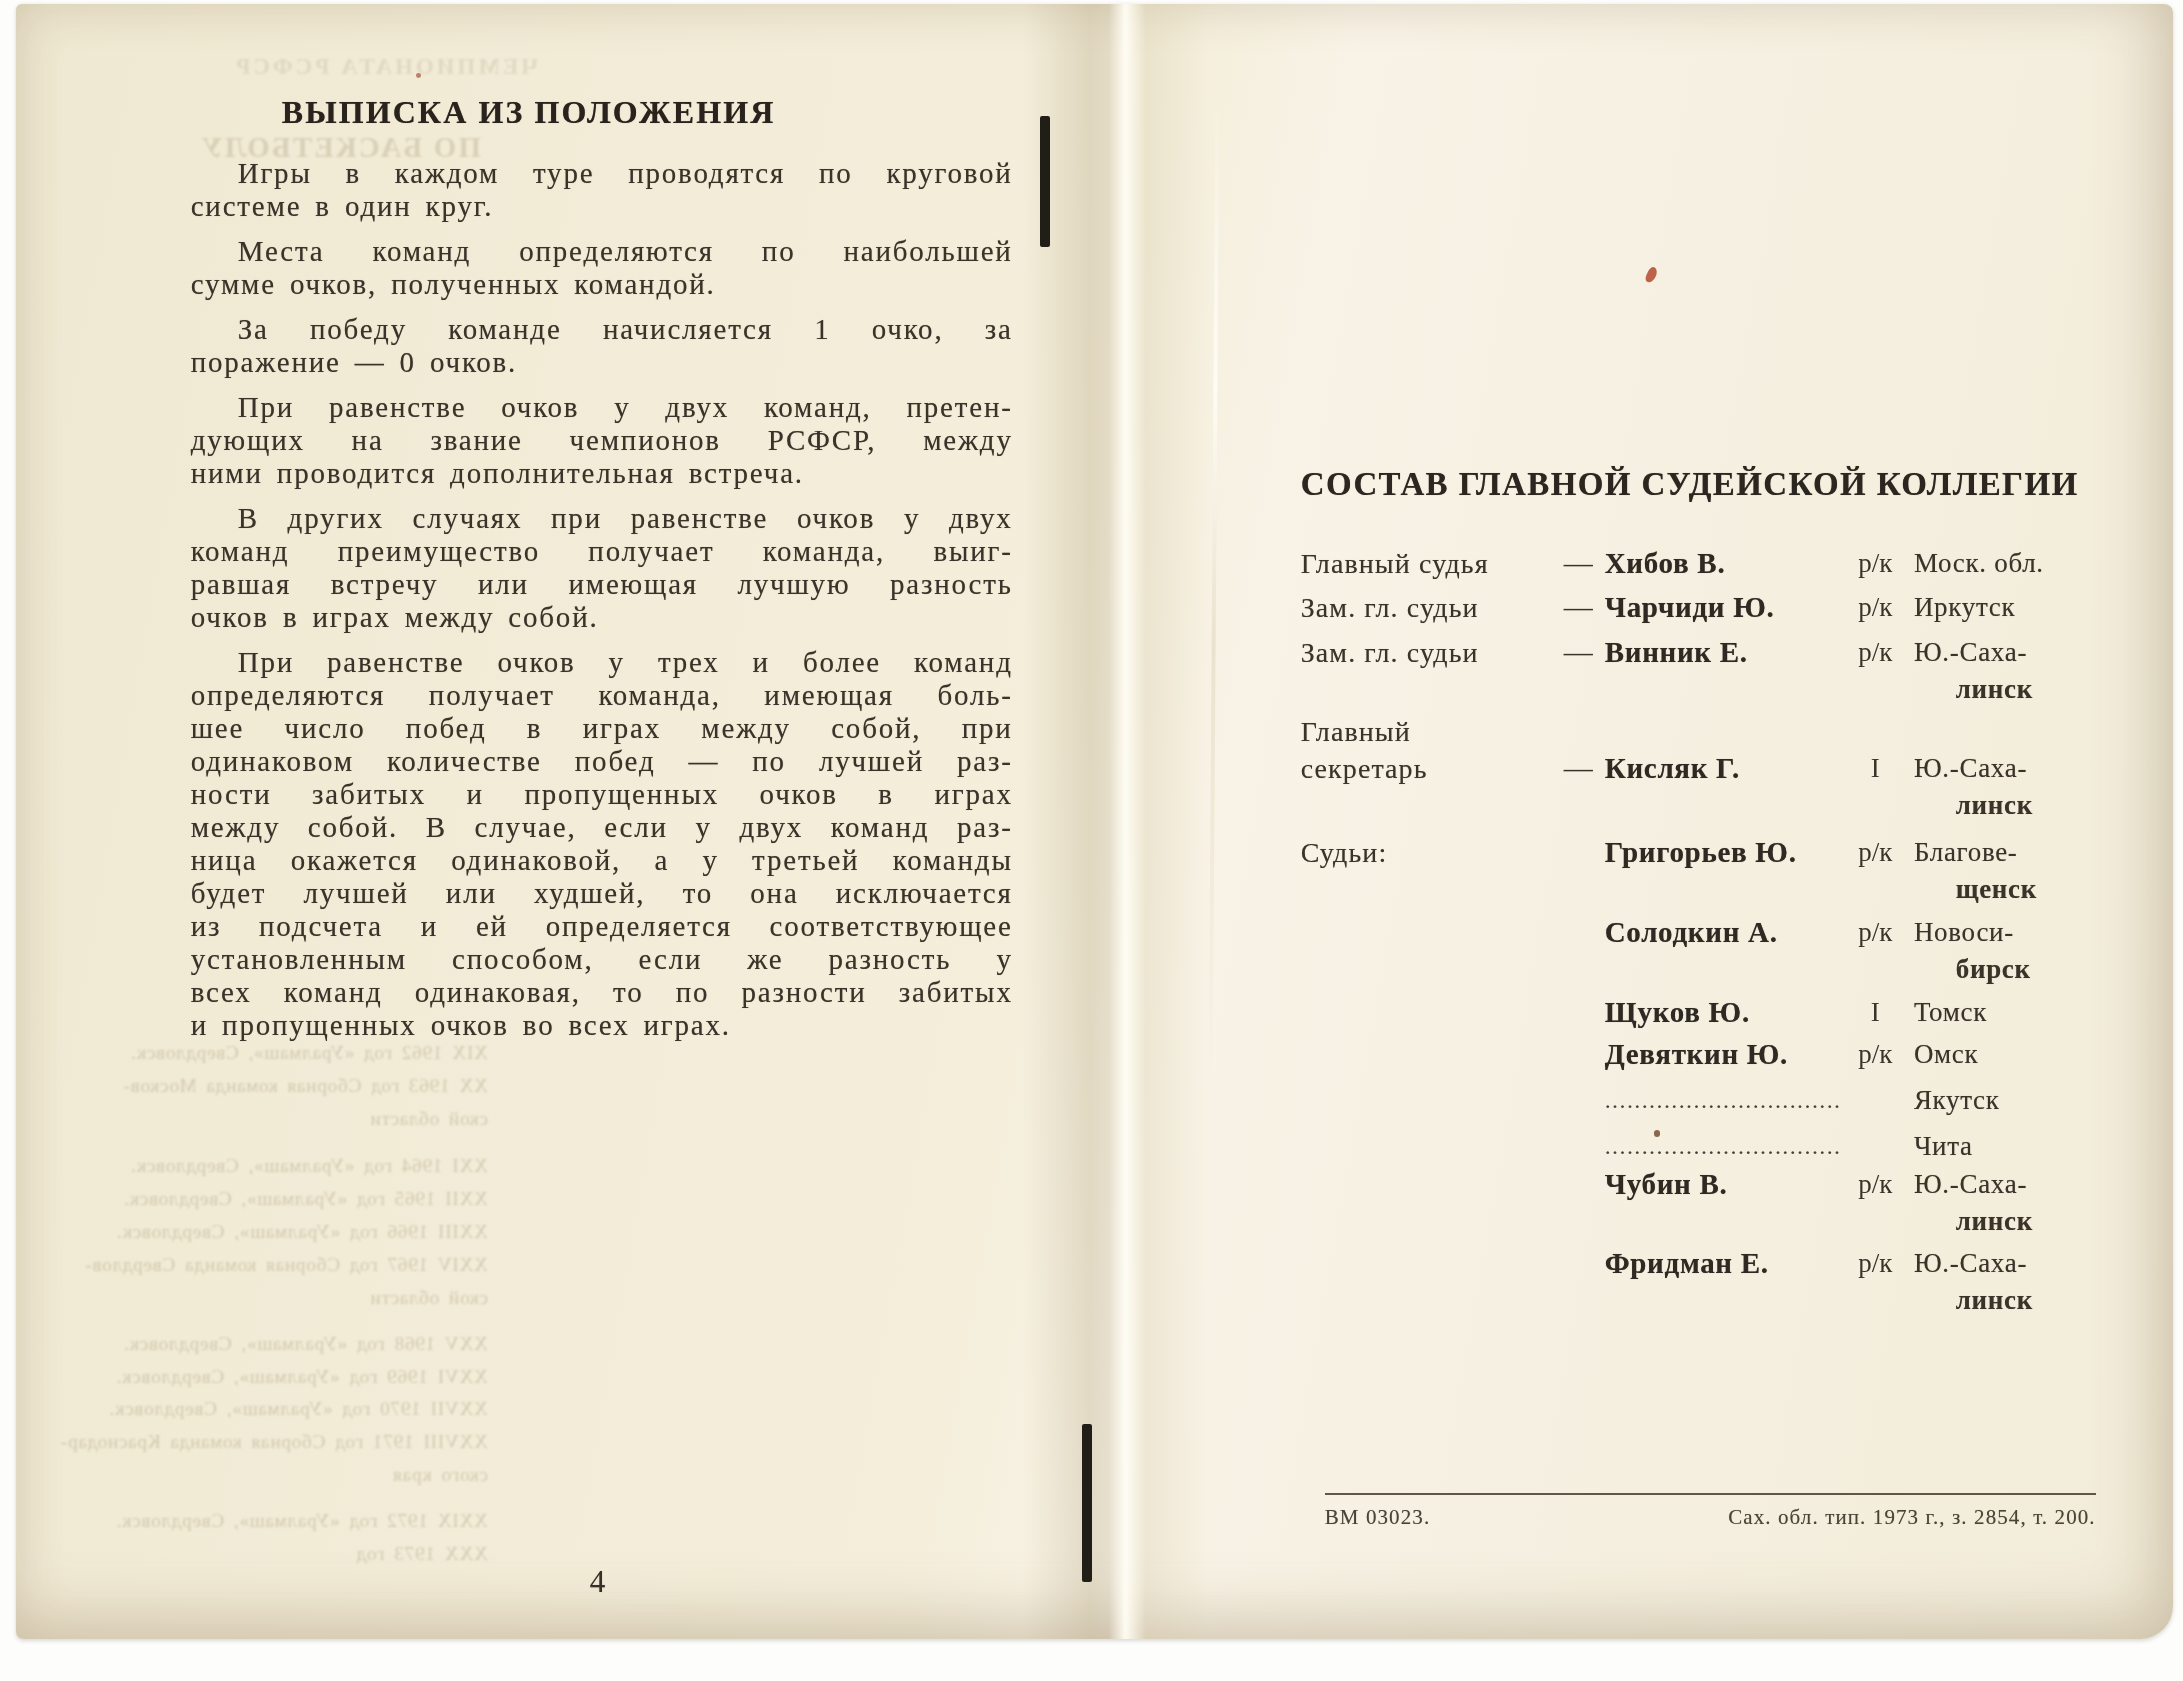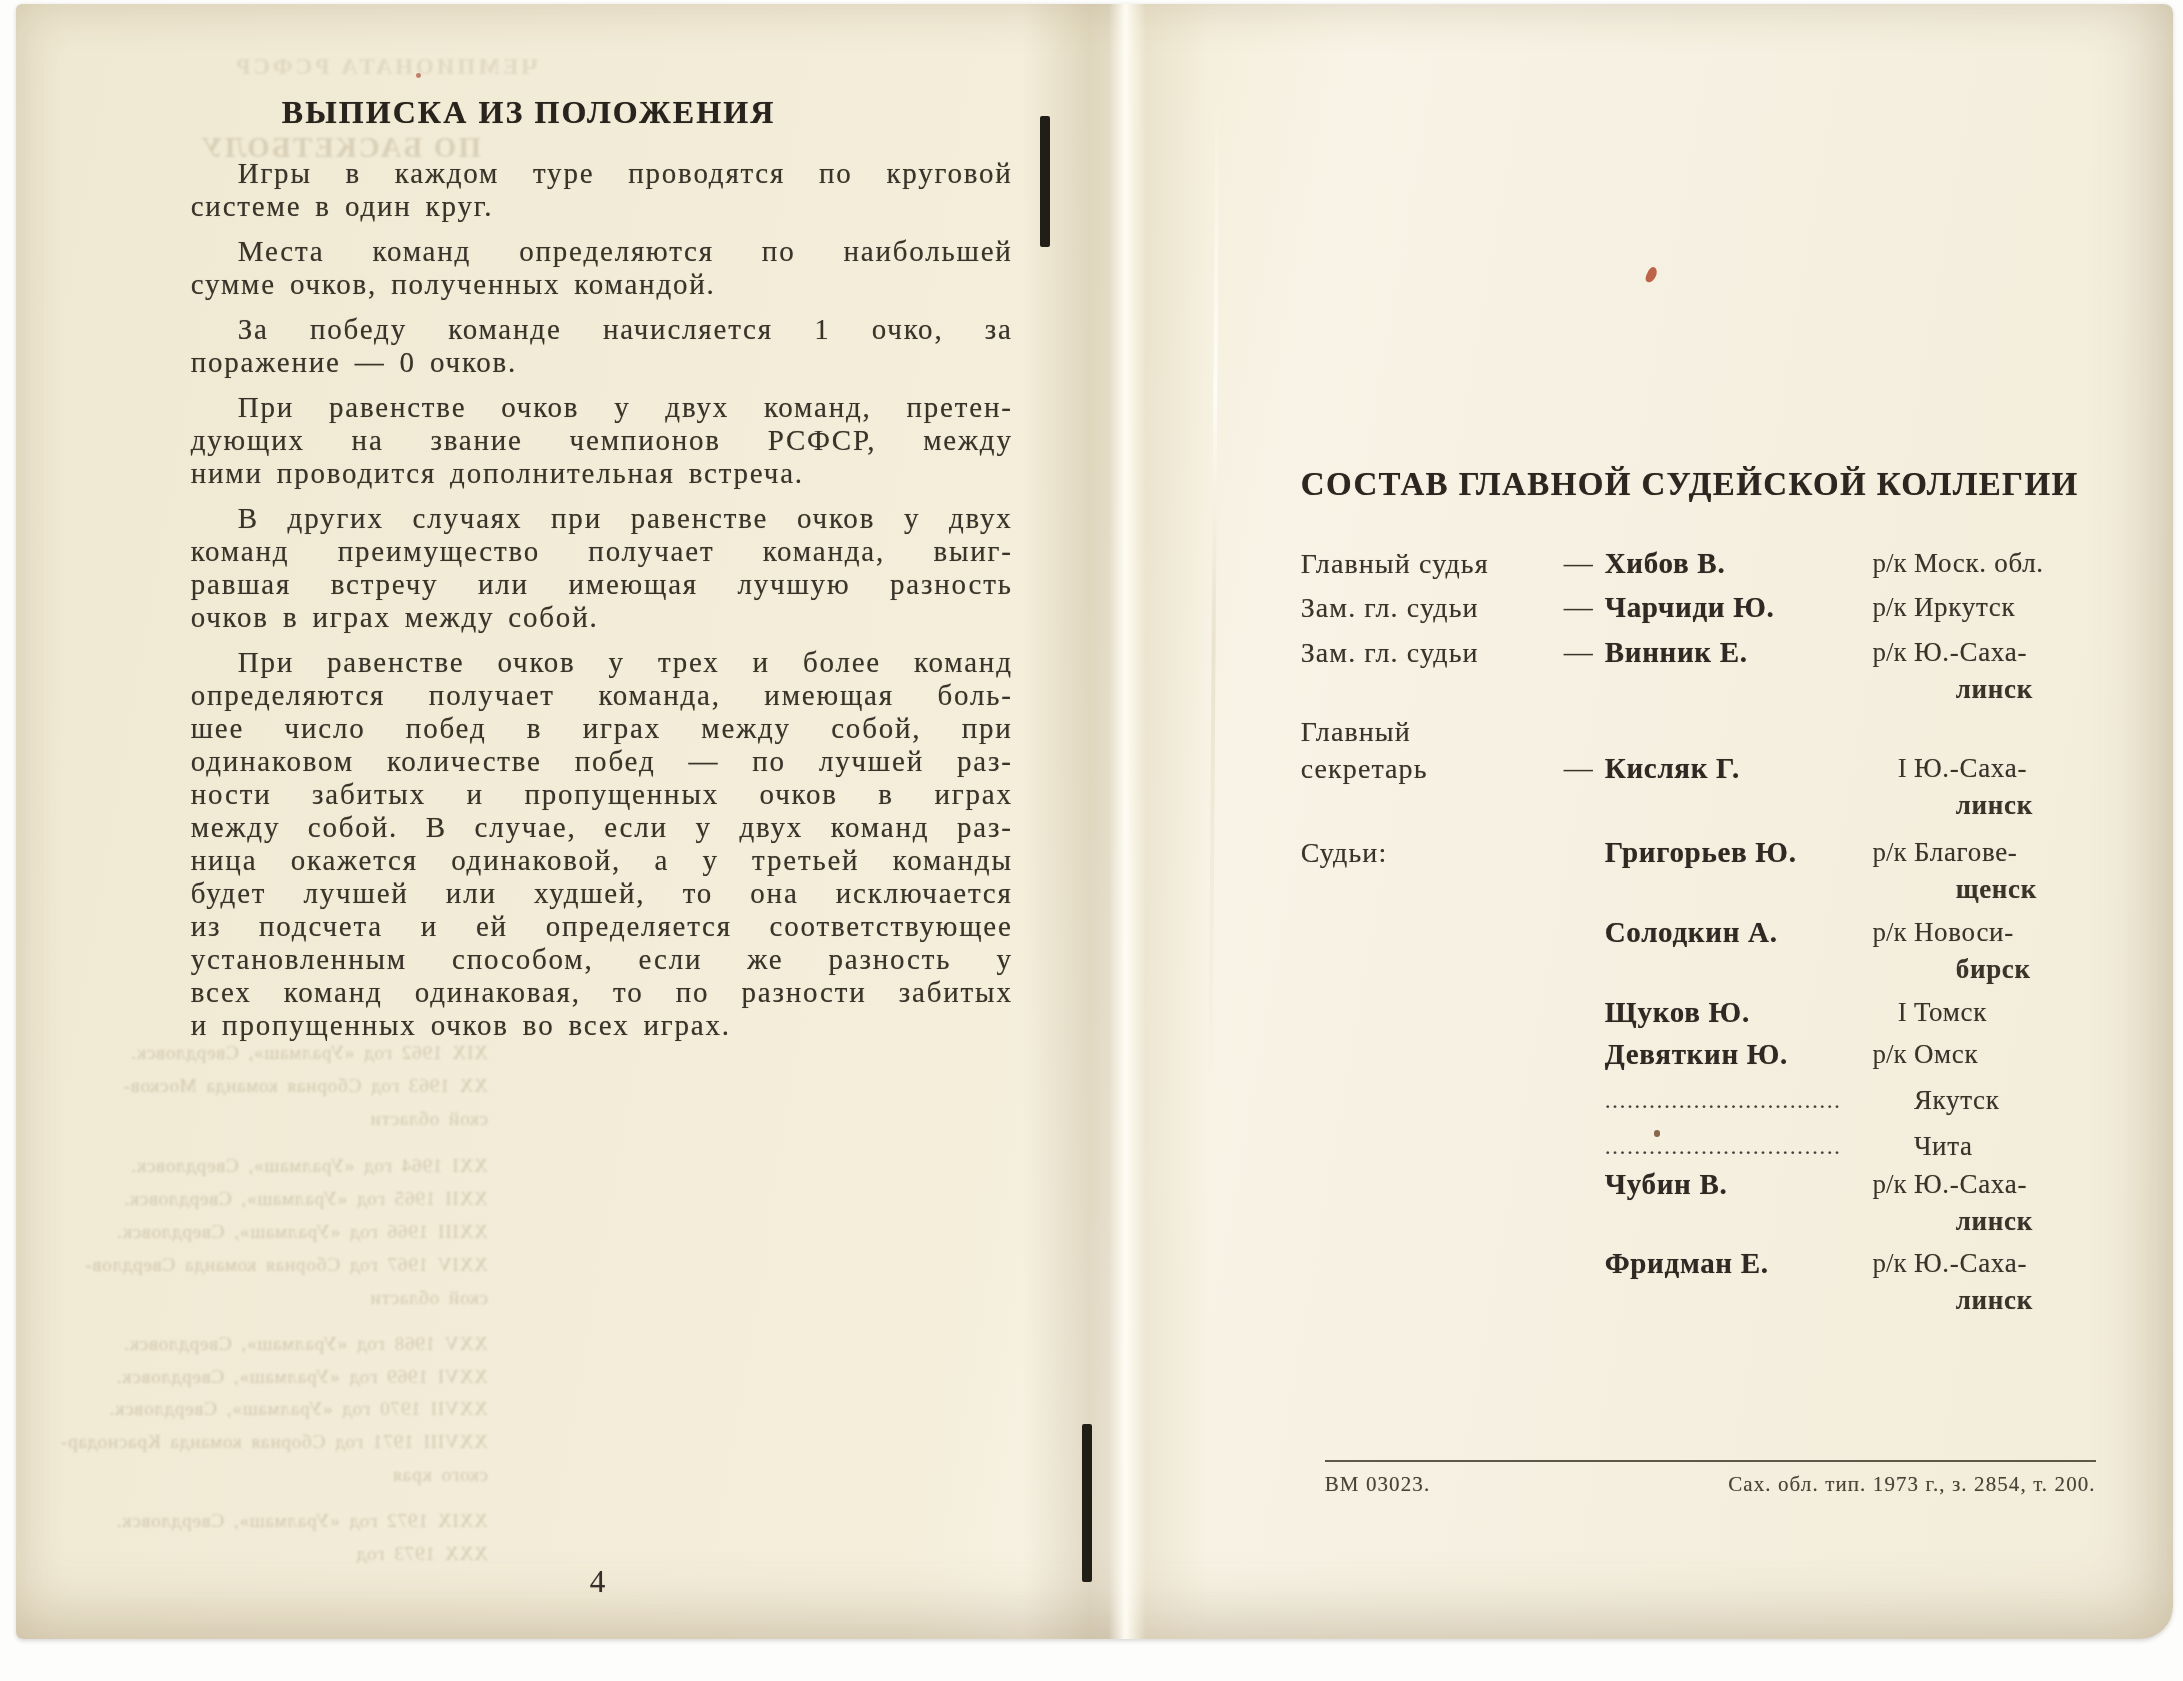--- a/index.html
+++ b/index.html
@@ -68,26 +68,26 @@
     position:absolute;left:191px;top:462px;margin:0;
     font-size:33px;font-weight:bold;letter-spacing:1.4px;color:#2b261f;white-space:nowrap;
     text-shadow:0 0 0.7px rgba(40,35,28,.55);
   }
   .judges{position:absolute;left:191px;top:541px;width:787px;}
   .jgroup{}
   .jline{display:grid;grid-template-columns:263px 41px 239px 63px auto;line-height:37px;height:37px;}
   .jlabel{font-size:28px;letter-spacing:1.1px;text-shadow:0 0 0.7px rgba(58,51,42,.45);}
   .jdash{font-size:29px;}
   .jname{font-size:29px;font-weight:bold;letter-spacing:0.7px;color:#2e2922;text-shadow:0 0 0.7px rgba(40,35,28,.5);}
-  .jrank{font-size:27px;text-align:right;}
+  .jrank{font-size:27px;text-align:center;}
   .jcity{font-size:27px;letter-spacing:0.7px;padding-left:7.2px;text-shadow:0 0 0.7px rgba(58,51,42,.45);}
   .jcity.cont{padding-left:49px;font-weight:bold;}
   .jdots{grid-column:3/5;font-size:24px;letter-spacing:1.4px;overflow:hidden;color:#45403a;}
   .imprint{
-    position:absolute;left:215px;top:1456px;width:771px;
+    position:absolute;left:215px;top:1489px;width:771px;
     border-top:2.9px solid #5f574a;padding-top:10px;
     display:flex;justify-content:space-between;
     font-size:21px;letter-spacing:1.1px;color:#4a4338;
     text-shadow:0 0 0.7px rgba(58,51,42,.4);
   }
 </style>
 </head>
 <body>
 
 <div class="scan">

